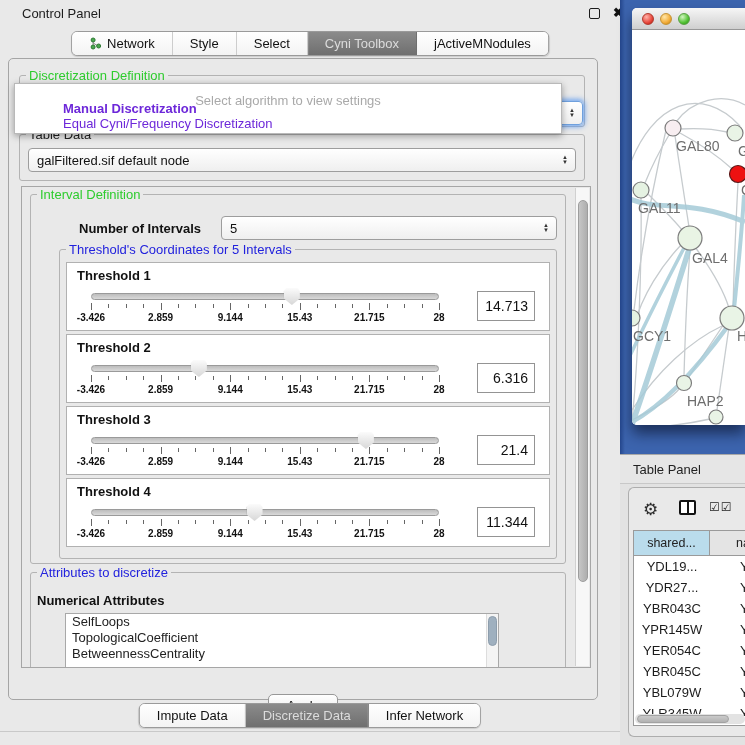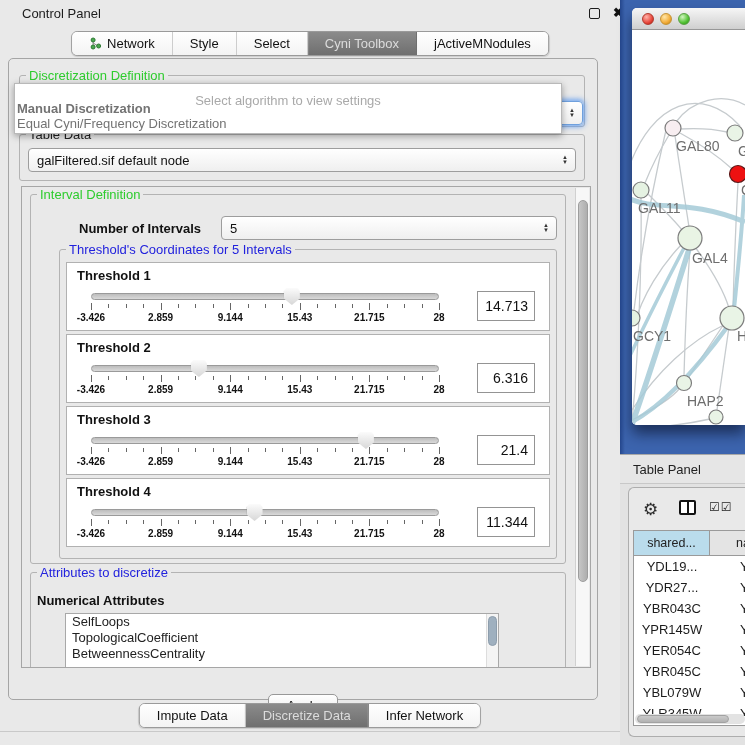--- a/index.html
+++ b/index.html
@@ -34,21 +34,21 @@
   
   .combo { position:absolute; height:24px; background:linear-gradient(#ffffff,#efefef); border:1px solid #9d9d9d; border-radius:4px; display:flex; align-items:center; }
   .combo .combo-label { flex:1; font-size:13px; color:#111; padding-left:8px; white-space:nowrap; overflow:hidden; }
   .combo .stepper { display:flex; flex-direction:column; align-items:center; margin-right:7px; line-height:5px; }
   .combo .stepper span { font-size:6px; color:#333; }
   .combo.focused { box-shadow:0 0 5px 2px rgba(96,156,240,.85); border-color:#6fa0dd; }
 
   
   .algo-popup { position:absolute; left:5px; top:24px; width:548px; height:51px; background:#ffffff; border:1px solid #b9b9b9; box-shadow:0 2px 7px rgba(0,0,0,.35); z-index:40; }
   .algo-popup .ph { display:block; text-align:center; font-size:13px; color:#a9a9a9; padding-top:9px; height:17px; }
-  .algo-popup .opt { display:block; font-size:13px; color:#737373; padding-left:2px; height:15px; line-height:15px; }
+  .algo-popup .opt { display:block; font-size:13px; color:#6d28d9; padding-left:8px; height:15px; line-height:15px;margin-left:40px; }
   .algo-popup .opt.hl { font-weight:bold; }
 
   
   .scrollpane { position:absolute; left:12px; top:127px; width:570px; height:482px; border:1px solid #a6a6a6; overflow:hidden; background:#e9e9e9; }
   .vscrollbar { position:absolute; right:1px; top:1px; width:14px; height:478px; background:#f7f7f7; border-left:1px solid #d0d0d0; }
   .vscrollbar .thumb { position:absolute; left:1.5px; top:12px; width:10px; height:382px; border-radius:6px; background:linear-gradient(90deg,#c6c6c6,#aeaeae); border:1px solid #9d9d9d; }
 
   
   .noi-label { position:absolute; left:48px; top:26px; font-size:13px; font-weight:bold; color:#111; }
   .thr-card { border:1px solid #b1b1b1; background:#ffffff; margin:0 6px 3px 6px; height:69px; position:relative; }

